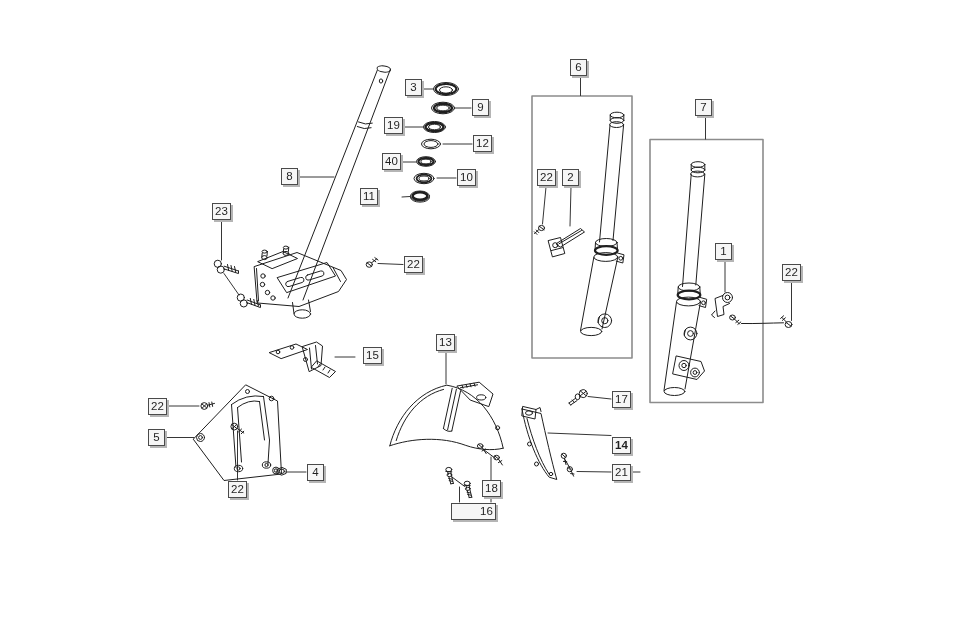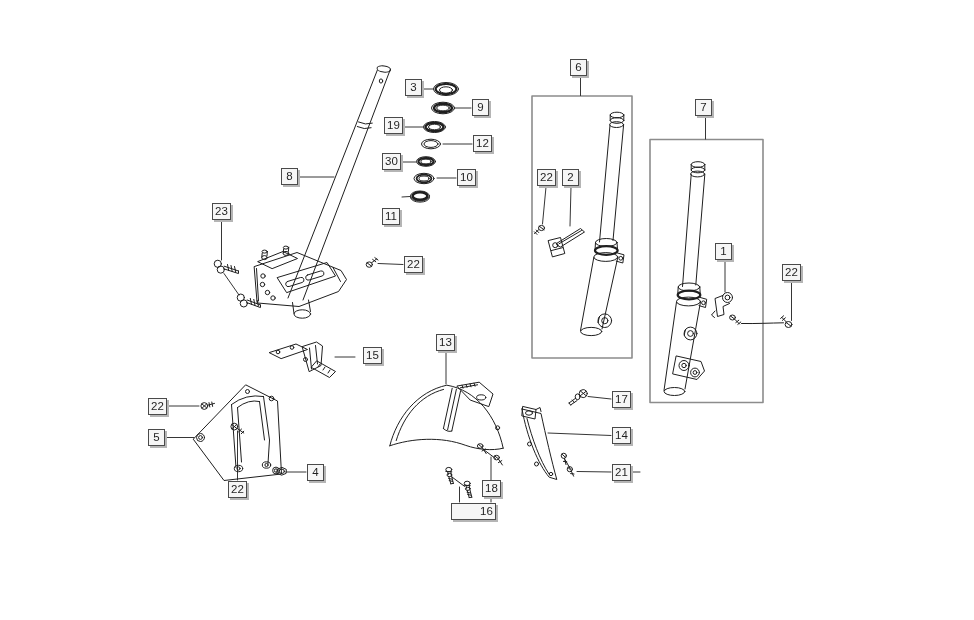--- a/index.html
+++ b/index.html
@@ -341,26 +341,26 @@
       <div class="callout" style="left: 472px; top: 99px;">
         <span>9</span>
       </div>
       <div class="callout" style="left: 384px; top: 117px;">
         <span>19</span>
       </div>
       <div class="callout" style="left: 473px; top: 135px;">
         <span>12</span>
       </div>
       <div class="callout" style="left: 382px; top: 153px;">
-        <span>30</span>
+        <span>40</span>
       </div>
       <div class="callout" style="left: 457px; top: 169px;">
         <span>10</span>
       </div>
-      <div class="callout" style="left: 382px; top: 188px; margin-top: 20px;">
+      <div class="callout" style="left: 360px; top: 188px;">
         <span>11</span>
       </div>
       <div class="callout" style="left: 281px; top: 168px;">
         <span>8</span>
       </div>
       <div class="callout" style="left: 212px; top: 203px;">
         <span>23</span>
       </div>
       <div class="callout" style="left: 404px; top: 256px;">
         <span>22</span>
@@ -397,21 +397,21 @@
       </div>
       <div class="callout" style="left: 307px; top: 464px;">
         <span>4</span>
       </div>
       <div class="callout" style="left: 436px; top: 334px; justify-content: center;">
         <span>13</span>
       </div>
       <div class="callout" style="left: 612px; top: 391px;">
         <span>17</span>
       </div>
-      <div class="callout" style="left: 612px; top: 427px;">
+      <div class="callout" style="left: 612px; top: 437px; font-weight: bold;">
         <span>14</span>
       </div>
       <div class="callout" style="left: 612px; top: 464px;">
         <span>21</span>
       </div>
       <div class="callout" style="left: 451px; top: 503px; padding-left: 28px;">
         <span>16</span>
       </div>
       <div class="callout" style="left: 482px; top: 480px;">
         <span>18</span>

